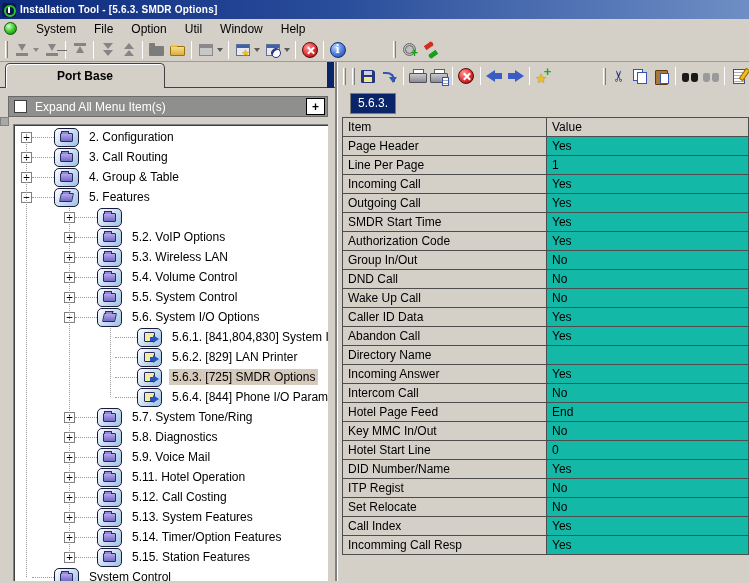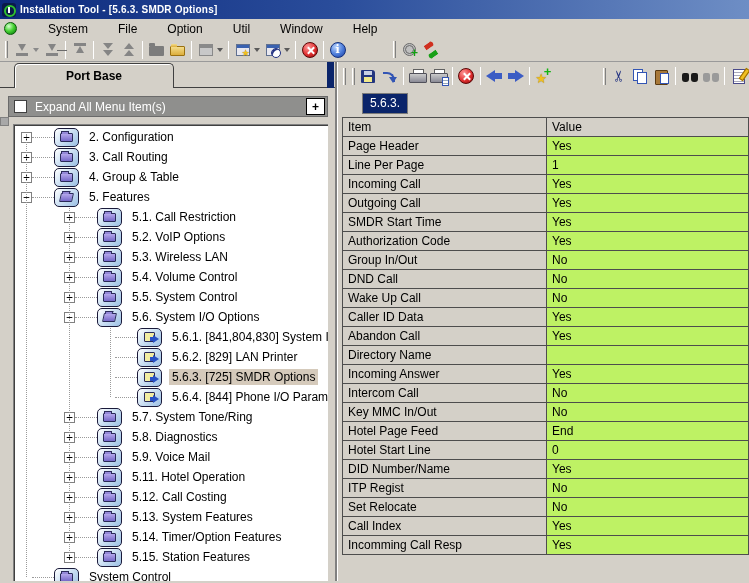--- a/index.html
+++ b/index.html
@@ -14,21 +14,21 @@
     height:19px; display:flex; align-items:center; gap:4px;
     background:linear-gradient(to right,#0d2a7d,#2a4d9b 45%,#6e8ec5);
     padding-left:2px;
   }
   .app-icon { width:14px; height:14px; background:#0a1a4a; border-radius:3px; position:relative; flex:0 0 auto;}
   .app-icon::before { content:""; position:absolute; left:2px; top:2px; width:8px; height:8px;
     border:2px solid #2fc12f; border-radius:50%; }
   .app-icon::after { content:""; position:absolute; left:6px; top:4px; width:2px; height:6px; background:#fff; }
   .title-text { color:#fff; font-weight:bold; font-size:10px; letter-spacing:.2px; }
   
-  .menubar { height:19px; display:flex; align-items:center; background:#d4d0c8; padding-left:4px;gap:12px; }
+  .menubar { height:19px; display:flex; align-items:center; background:#d4d0c8; padding-left:4px; }
   .menu-orb { width:13px; height:13px; border-radius:50%; margin-right:10px;
     background:radial-gradient(circle at 35% 30%, #d6ffd0, #49d435 45%, #128a12 85%);
     border:1px solid #0a5a0a; flex:0 0 auto;}
   .menu-item { padding:2px 9px; cursor:default; }
   
   .toolbar { height:24px; display:flex; align-items:center; background:#d4d0c8;
     border-bottom:1px solid #9a9a9a; padding-left:2px; }
   .grip { width:3px; height:17px; border-left:1px solid #fff; border-right:1px solid #808080; margin:0 3px; }
   .sep { width:1px; height:18px; background:#808080; border-right:1px solid #fff; margin:0 3px; }
   .tbi { width:21px; height:20px; position:relative; display:inline-flex; align-items:center; justify-content:center; flex:0 0 auto;}
@@ -111,21 +111,21 @@
   .binoc::before { left:0; } .binoc::after { right:0; }
   .binoc.dim::before, .binoc.dim::after { background:#9a9a9a; }
   .reportic { position:relative; width:12px; height:15px; background:#fff; border:1px solid #4a4a8a;
     background-image:repeating-linear-gradient(#fff 0 2px, #aab 2px 3px); }
   .reportic::after { content:""; position:absolute; right:-3px; top:-2px; width:3px; height:11px; background:#f0c020; border:1px solid #9a6a00; transform:rotate(35deg); }
   
   .content { display:flex; height:519px; }
   .left-panel { width:337px; flex:0 0 auto; display:flex; flex-direction:column; border-right:2px solid #808080; background:#d4d0c8; position:relative; }
   .tabstrip { height:26px; position:relative; border-bottom:1px solid #404040; flex:0 0 auto; }
   .tab-portbase {
-    position:absolute; left:14px; top:1px; width:160px; height:25px;
+    position:absolute; left:5px; top:1px; width:160px; height:25px;
     background:#d4d0c8; border:1px solid #404040; border-bottom:none; border-radius:5px 5px 0 0;
     box-shadow:inset 1px 1px 0 #fff; display:flex; align-items:center; justify-content:center;
     font-weight:bold; z-index:2; margin-bottom:-1px;
   }
   .navy-strip { position:absolute; right:1px; top:0; width:7px; height:26px; background:#0a246a; }
   .panel-body { flex:1; display:flex; flex-direction:column; padding:8px 7px 0 8px; position:relative; overflow:hidden; }
   .expand-bar { height:21px; background:#8f8f8d; border:1px solid #6a6a6a; display:flex; align-items:center; padding:0 2px; color:#fff; flex:0 0 auto; }
   .expand-cb { width:13px; height:13px; background:#fff; border:1px solid #404040; margin:0 8px 0 3px; flex:0 0 auto; }
   .expand-label { flex:1; }
   .expand-plus { width:19px; height:17px; background:#fff; border:1px solid #000; color:#000; font-weight:bold;
@@ -154,28 +154,28 @@
   .fold.open { transform:skewX(-12deg); }
   .pg { width:11px; height:10px; background:#f2eda2; border:1px solid #2a2a5a; border-radius:1px; }
   .parrow { position:absolute; right:2px; top:6px; width:0; height:0;
     border-left:6px solid #2a52c4; border-top:4px solid transparent; border-bottom:4px solid transparent; }
   .parrow::before { content:""; position:absolute; left:-9px; top:-2px; width:3px; height:4px; background:#2a52c4; }
   .tlabel { margin-left:7px; padding:1px 3px; }
   .tlabel.sel { background:#d5cabb; }
   
   .right-panel { flex:1; display:flex; flex-direction:column; background:#d4d0c8; border-left:1px solid #fff; overflow:hidden; }
   .rtoolbar { height:28px; display:flex; align-items:center; padding-left:2px; flex:0 0 auto; }
-  .tag-row { height:27px; display:flex; align-items:center; padding-left:24px; flex:0 0 auto; }
+  .tag-row { height:27px; display:flex; align-items:center; padding-left:12px; flex:0 0 auto; }
   .tag { background:#0a246a; color:#fff; padding:2px 7px 3px 7px; border:1px solid #7a7a7a; font-size:12px; }
   .grid-wrap { flex:1; padding-left:4px; overflow:hidden; }
   table.grid { border-collapse:collapse; width:100%; table-layout:fixed; }
   table.grid th, table.grid td { border:1px solid #4d4d4d; height:19px; padding:0 0 0 5px; font-weight:normal; text-align:left; overflow:hidden; white-space:nowrap; }
   table.grid th { background:#d4d0c8; }
   td.c-item { background:#d4d0c8; }
-  td.c-value { background:#bef264; text-align:center; padding:0; }
+  td.c-value { background:#14b8a6; text-align:center; padding:0; }
   col.item-col { width:204px; }
 </style>
 </head>
 <body>
 
 <div class="titlebar">
   <span class="app-icon"></span>
   <span class="title-text">Installation Tool - [5.6.3. SMDR Options]</span>
 </div>
 
@@ -297,21 +297,20 @@
               <span class="fold open"></span>
             </span>
             <span class="tlabel">5. Features</span>
           </div>
           <div class="trow lvl1">
             <span class="expander">+</span>
             <span class="dots"></span>
             <span class="tico">
               <span class="fold"></span>
             </span>
-            <span class="tlabel">5.1. Call Restriction</span>
           </div>
           <div class="trow lvl1">
             <span class="expander">+</span>
             <span class="dots"></span>
             <span class="tico">
               <span class="fold"></span>
             </span>
             <span class="tlabel">5.2. VoIP Options</span>
           </div>
           <div class="trow lvl1">
@@ -579,26 +578,26 @@
             </tr>
             <tr>
               <td class="c-item">Incoming Answer</td>
               <td class="c-value">Yes</td>
             </tr>
             <tr>
               <td class="c-item">Intercom Call</td>
               <td class="c-value">No</td>
             </tr>
             <tr>
+              <td class="c-item">Hotel Page Feed</td>
+              <td class="c-value">End</td>
+            </tr>
+            <tr>
               <td class="c-item">Key MMC In/Out</td>
               <td class="c-value">No</td>
-            </tr>
-            <tr>
-              <td class="c-item">Hotel Page Feed</td>
-              <td class="c-value">End</td>
             </tr>
             <tr>
               <td class="c-item">Hotel Start Line</td>
               <td class="c-value">0</td>
             </tr>
             <tr>
               <td class="c-item">DID Number/Name</td>
               <td class="c-value">Yes</td>
             </tr>
             <tr>

